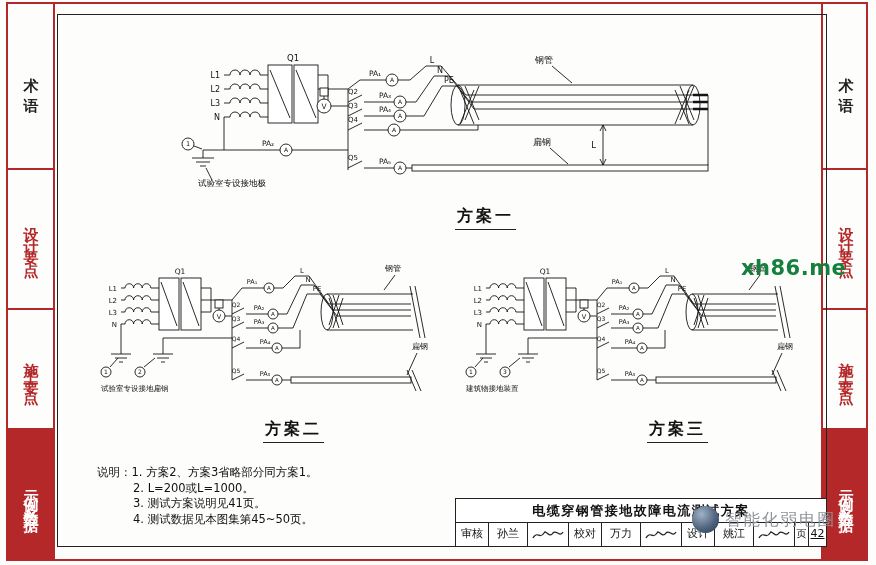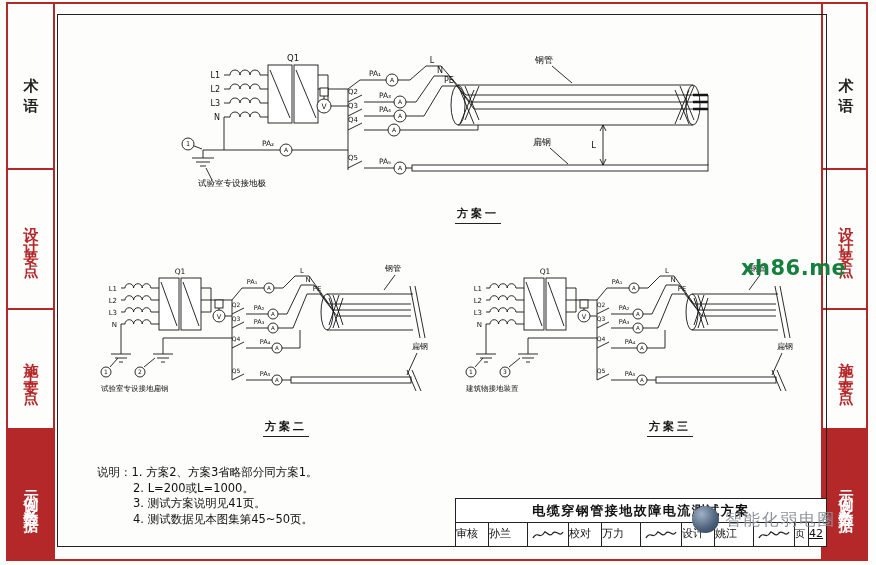--- a/index.html
+++ b/index.html
@@ -24,33 +24,33 @@
   .sb-sec:nth-child(4) .vtext{letter-spacing:7px;color:#ffffff;}
   
   .inner-frame{position:absolute;left:57px;top:14px;width:770px;height:533px;
         border:1.5px solid #222;box-sizing:border-box;}
   
   svg.scheme{position:absolute;overflow:visible;}
   svg.scheme text{fill:#111;font-family:"DejaVu Sans","Liberation Sans",sans-serif;}
   .w{stroke:#141414;stroke-width:0.9;fill:none;}
   .w2{stroke:#141414;stroke-width:2.4;fill:none;}
   .comp{stroke:#141414;stroke-width:0.9;fill:#ffffff;}
-  .scheme-title{position:absolute;font-size:11px;font-weight:bold;letter-spacing:3px;
+  .scheme-title{position:absolute;font-size:16px;font-weight:bold;letter-spacing:3px;
         color:#111;border-bottom:1.5px solid #222;padding:0 2px 2px 2px;}
   
   .notes{position:absolute;left:97px;top:465px;font-size:11.5px;line-height:15.5px;color:#111;}
   .notes .sub{margin-left:36px;}
   
   .titleblock{position:absolute;left:455px;top:498px;width:372px;height:49px;
         border:1px solid #222;box-sizing:border-box;background:#fff;}
   .tb-title{height:24px;line-height:24px;text-align:center;font-weight:bold;font-size:13px;
         letter-spacing:1.5px;border-bottom:1px solid #222;box-sizing:border-box;}
   .tb-row{display:flex;height:23px;}
   .tb-cell{box-sizing:border-box;border-right:1px solid #222;font-size:11px;line-height:22px;
-        overflow:hidden;}
+        text-align:center;overflow:hidden;}
   .tb-cell:last-child{border-right:none;text-decoration:underline;}
   .c-lab{width:33px;}
   .c-name{width:39px;}
   .c-sig{width:41px;display:flex;align-items:center;justify-content:center;}
   .c-pg{width:14px;font-size:10px;}
   .c-num{flex:1;}
   
   .wm-site{position:absolute;left:741px;top:256px;font-size:21px;font-weight:bold;
         color:#15803d;letter-spacing:0.5px;z-index:6;}
   .brand{position:absolute;left:692px;top:506px;display:flex;align-items:center;z-index:6;}

